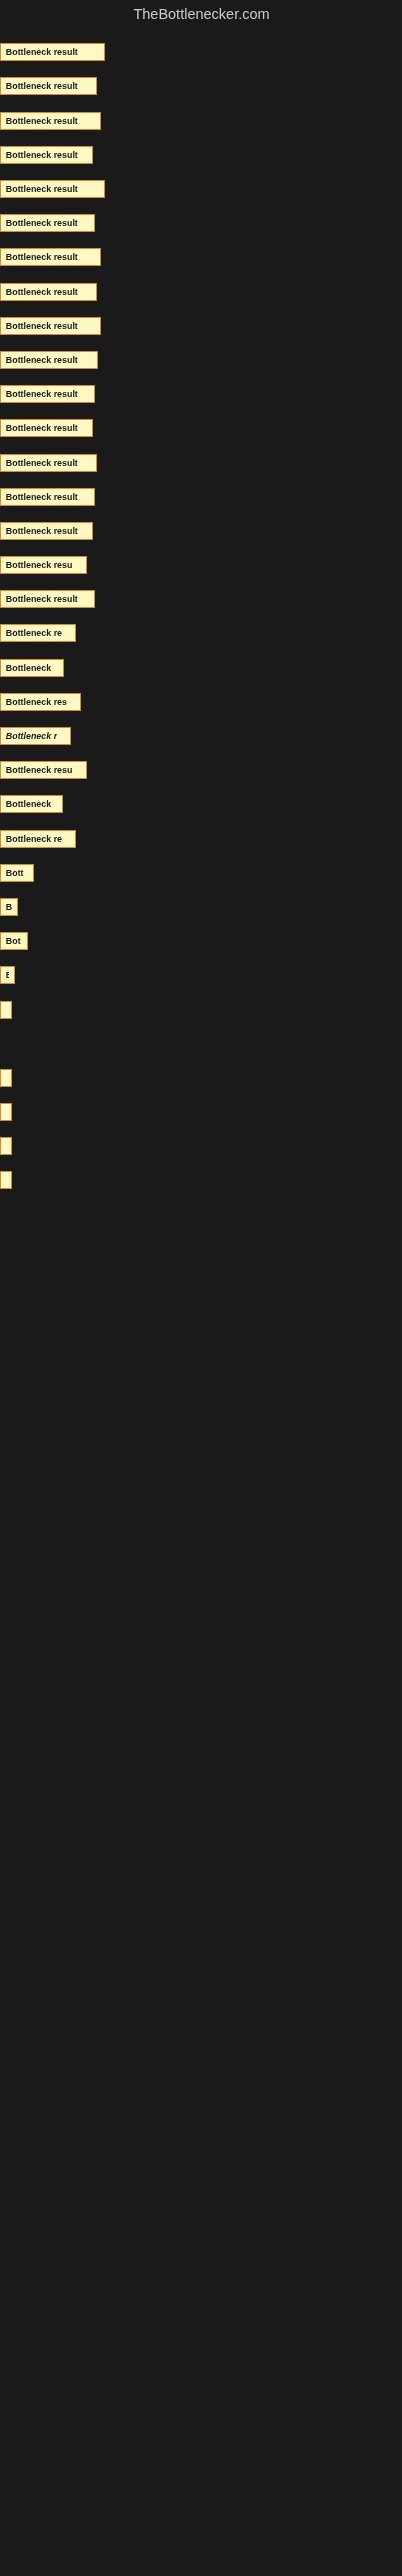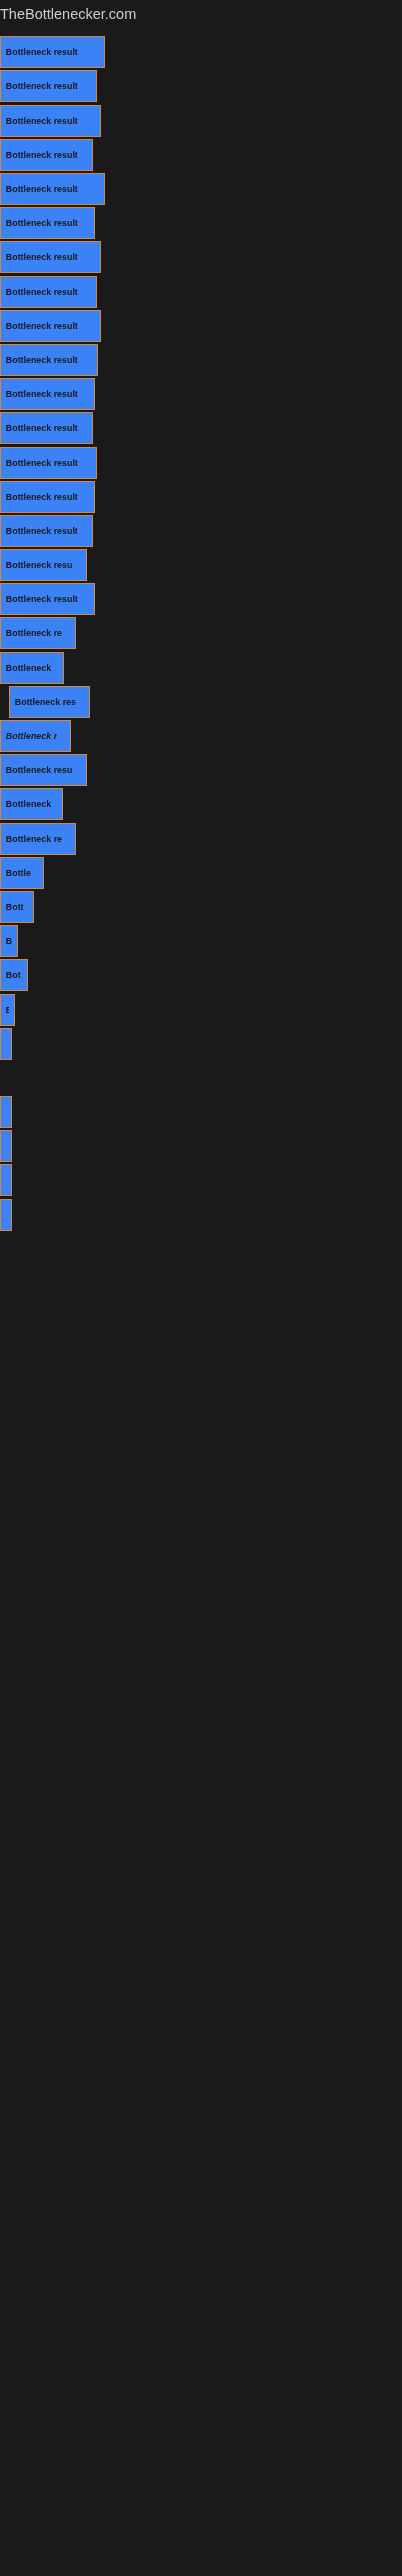--- a/index.html
+++ b/index.html
@@ -10,44 +10,45 @@
 
     body {
       width: 403px;
       min-height: 2576px;
       background-color: #1a1a1a;
       font-family: Arial, sans-serif;
       position: relative;
     }
 
     .site-title {
+      text-align: center;
       color: #cccccc;
       font-size: 14.5px;
       padding: 6.4px 0;
       background-color: #1a1a1a;
     }
 
     .bars-container {
       padding: 8px 0;
     }
 
     .bar-row {
       display: flex;
       align-items: center;
       margin-bottom: 3.2px;
       height: 31px;
     }
 
     .bar {
-      background-color: #3b82f6;
+      background-color: #fef9c3;
       border: 0.8px solid #d4883a;
       display: flex;
       align-items: center;
       padding: 3.2px 4.8px;
-      height: 32px;
+      height: 18px;
       min-width: 8px;
       overflow: hidden;
       white-space: nowrap;
     }
 
     .bar-label {
       color: #1a1a1a;
       font-size: 8.9px;
       font-weight: bold;
       overflow: hidden;
@@ -152,21 +153,21 @@
       <div class="bar" style="width: 76px;">
         <span class="bar-label">Bottleneck re</span>
       </div>
     </div>
     <div class="bar-row">
       <div class="bar" style="width: 64px;">
         <span class="bar-label">Bottleneck</span>
       </div>
     </div>
     <div class="bar-row">
-      <div class="bar" style="width: 81px; margin-left: 9px;">
+      <div class="bar" style="width: 81px;">
         <span class="bar-label">Bottleneck res</span>
       </div>
     </div>
     <div class="bar-row">
       <div class="bar" style="width: 71px; font-style: italic;">
         <span class="bar-label">Bottleneck r</span>
       </div>
     </div>
     <div class="bar-row">
       <div class="bar" style="width: 87px;">
@@ -177,25 +178,20 @@
       <div class="bar" style="width: 63px;">
         <span class="bar-label">Bottleneck</span>
       </div>
     </div>
     <div class="bar-row">
       <div class="bar" style="width: 76px;">
         <span class="bar-label">Bottleneck re</span>
       </div>
     </div>
     <div class="bar-row">
-      <div class="bar" style="width: 44px;">
-        <span class="bar-label">Bottle</span>
-      </div>
-    </div>
-    <div class="bar-row">
       <div class="bar" style="width: 34px; text-align: right;">
         <span class="bar-label">Bott</span>
       </div>
     </div>
     <div class="bar-row">
       <div class="bar" style="width: 17.7px;">
         <span class="bar-label">B</span>
       </div>
     </div>
     <div class="bar-row">

